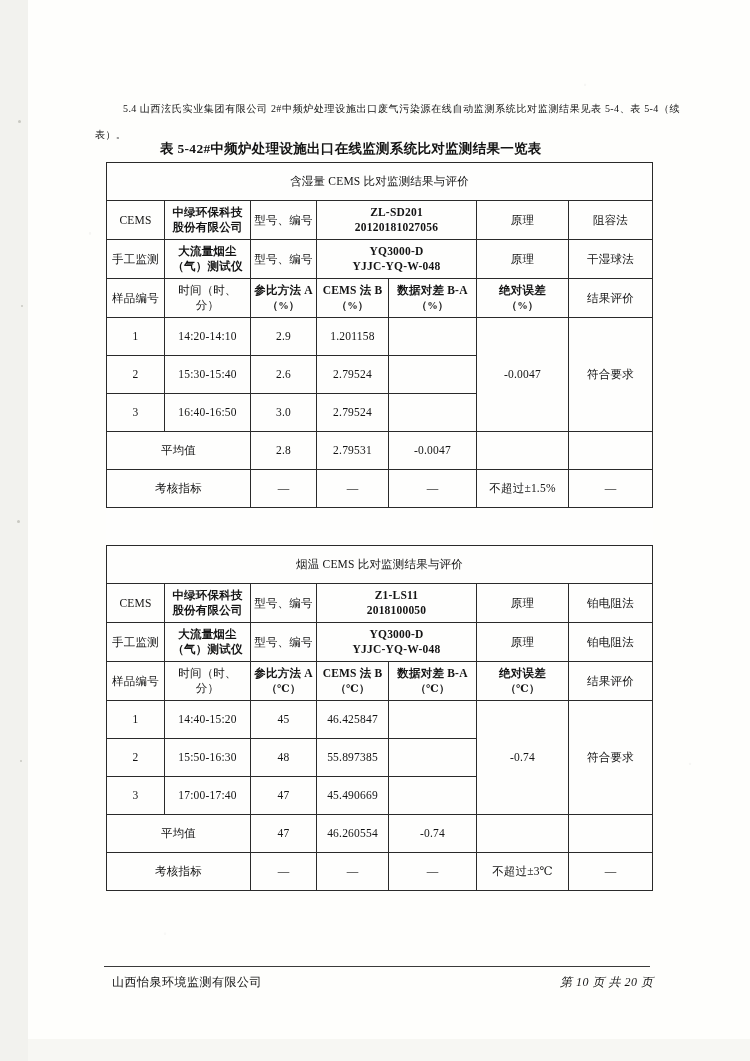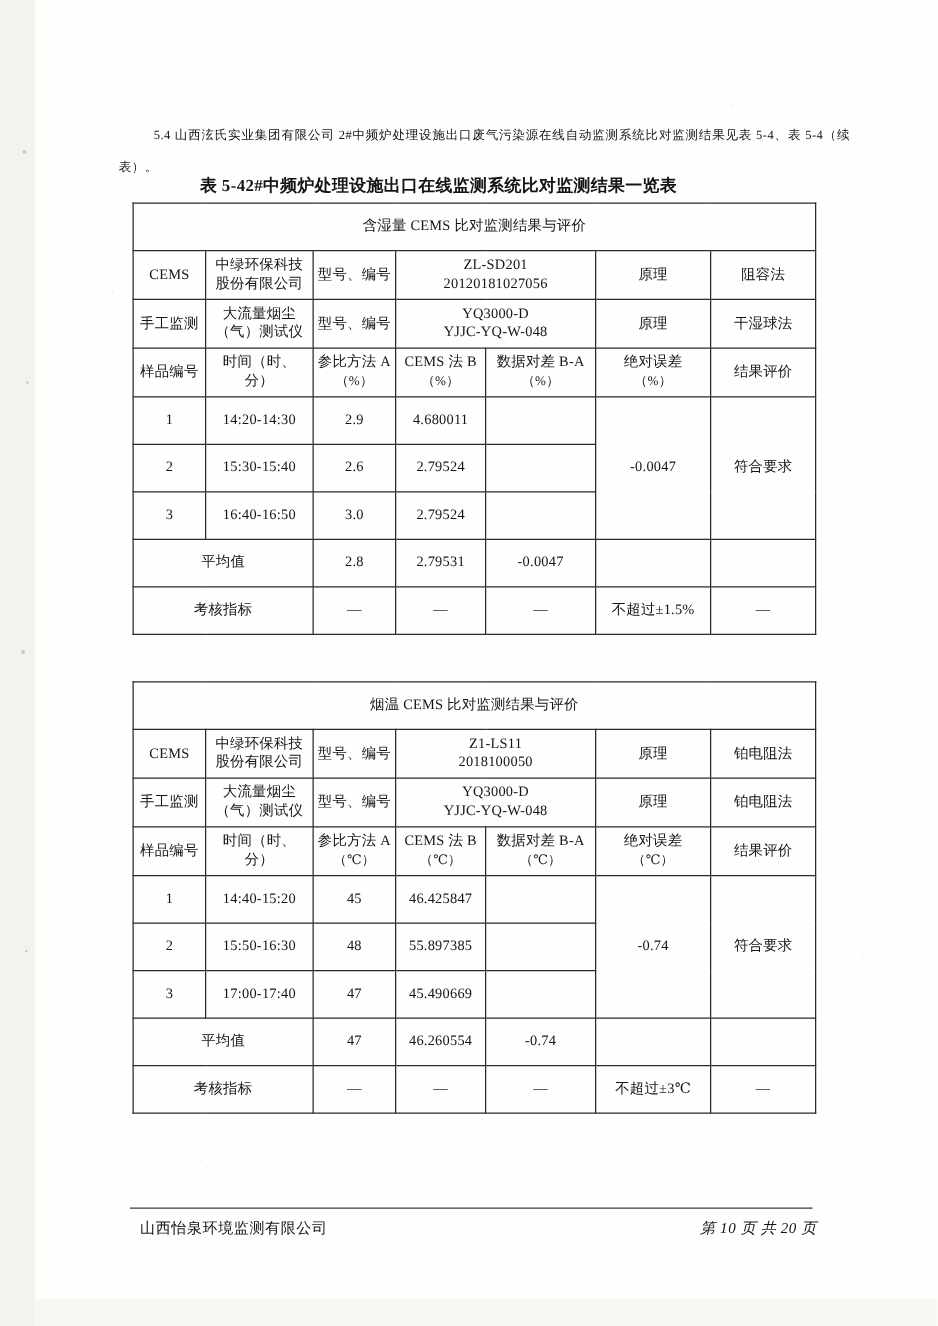--- a/index.html
+++ b/index.html
@@ -59,21 +59,21 @@
     font-size:11.5px;
     line-height:15px;
     padding:4px 2px;
     letter-spacing:.2px;
     height:29px;
   }
   td.sec{
     height:38px;font-size:12.5px;letter-spacing:1px;
   }
   td.tall{height:42px;}
-  td.two{line-height:14px;}
+  td.two{line-height:14px;font-weight:bold;}
   .sub{font-size:10.5px;}
   .dash{font-size:13px;}
   .nb{border:none !important;}
 
   .gap td{border-left:none;border-right:none;border-top:none;border-bottom:none;height:12px;}
 
   .footer{
     position:absolute;left:0;right:0;top:966px;height:1px;
   }
   .footer-line{
@@ -163,23 +163,23 @@
         </td>
         <td class="two">
           <div>绝对误差</div>
           <div class="sub">（%）</div>
         </td>
         <td>结果评价</td>
       </tr>
 
       <tr>
         <td class="tall">1</td>
-        <td>14:20-14:30</td>
+        <td>14:20-14:10</td>
         <td>2.9</td>
-        <td>4.680011</td>
+        <td>1.201158</td>
         <td></td>
         <td rowspan="3">-0.0047</td>
         <td rowspan="3">符合要求</td>
       </tr>
       <tr>
         <td class="tall">2</td>
         <td>15:30-15:40</td>
         <td>2.6</td>
         <td>2.79524</td>
         <td></td>

